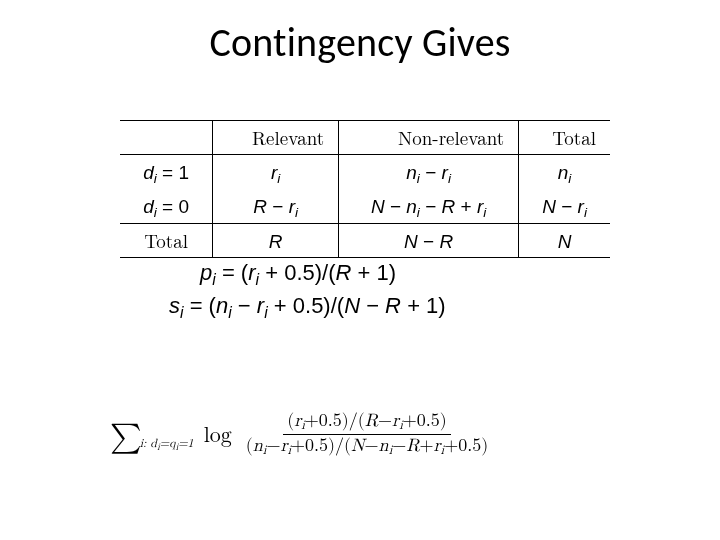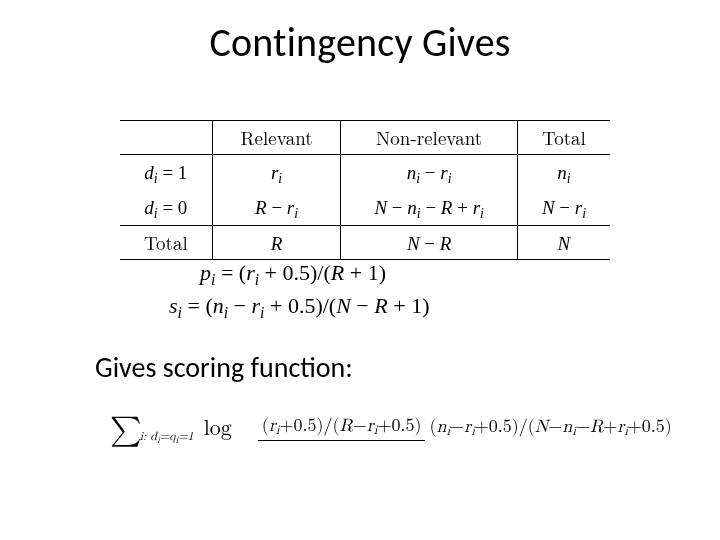--- a/index.html
+++ b/index.html
@@ -48,26 +48,27 @@
     white-space: nowrap;
   }
   table.ct td:first-child, table.ct th:first-child {
     border-left: none;
   }
   table.ct td:last-child, table.ct th:last-child {
     border-right: none;
   }
   table.ct tr.hline-top td, table.ct tr.hline-top th {
     border-top: 1px solid #000;
+    text-align: right;
   }
   table.ct tr.hline-bottom td, table.ct tr.hline-bottom th {
     border-bottom: 1px solid #000;
   }
   .math {
-    font-family: Liberation Serif, serif;
+    font-family: Liberation Sans, sans-serif;
     font-style: italic;
     white-space: nowrap;
   }
   .math .rm { font-style: normal; }
   .math sub {
     font-size: 0.72em;
     vertical-align: -0.3em;
     font-style: italic;
   }
   .eq {
@@ -116,24 +117,24 @@
     top: 10px;
     left: -2px;
   }
   .logword {
     font-style: normal;
     font-size: 22px;
     margin: 0 4px 0 8px;
   }
   .frac {
     display: inline-flex;
-    flex-direction: row;
+    flex-direction: column;
     align-items: center;
     vertical-align: middle;
-    margin-left: 22px;
+    margin-left: 6px;
   }
   .frac .num, .frac .den {
     padding: 0 4px;
     font-style: italic;
     line-height: 1.15;
   }
   .frac .num { border-bottom: 1px solid #000; }
   .frac .rm { font-style: normal; }
   .frac sub {
     font-size: 0.72em;
@@ -179,21 +180,20 @@
   </div>
 
   <div class="eq eq1">
     <span class="math">p<sub>i</sub> <span class="rm">= (</span>r<sub>i</sub> <span class="rm">+ 0.5)/(</span>R <span class="rm">+ 1)</span></span>
   </div>
 
   <div class="eq eq2">
     <span class="math">s<sub>i</sub> <span class="rm">= (</span>n<sub>i</sub> <span class="rm">−</span> r<sub>i</sub> <span class="rm">+ 0.5)/(</span>N <span class="rm">−</span> R <span class="rm">+ 1)</span></span>
   </div>
 
-  <div class="subtitle">Gives scoring function:</div>
 
   <div class="eq3">
     <span class="sigma">∑</span>
     <span class="sigma-sub">i<span class="rm">:</span> d<sub>i</sub><span class="rm">=</span>q<sub>i</sub><span class="rm">=1</span></span>
     <span class="logword">log</span>
     <span class="frac">
       <span class="num"><span class="rm">(</span>r<sub>i</sub><span class="rm">+0.5)/(</span>R<span class="rm">−</span>r<sub>i</sub><span class="rm">+0.5)</span></span>
       <span class="den"><span class="rm">(</span>n<sub>i</sub><span class="rm">−</span>r<sub>i</sub><span class="rm">+0.5)/(</span>N<span class="rm">−</span>n<sub>i</sub><span class="rm">−</span>R<span class="rm">+</span>r<sub>i</sub><span class="rm">+0.5)</span></span>
     </span>
   </div>

